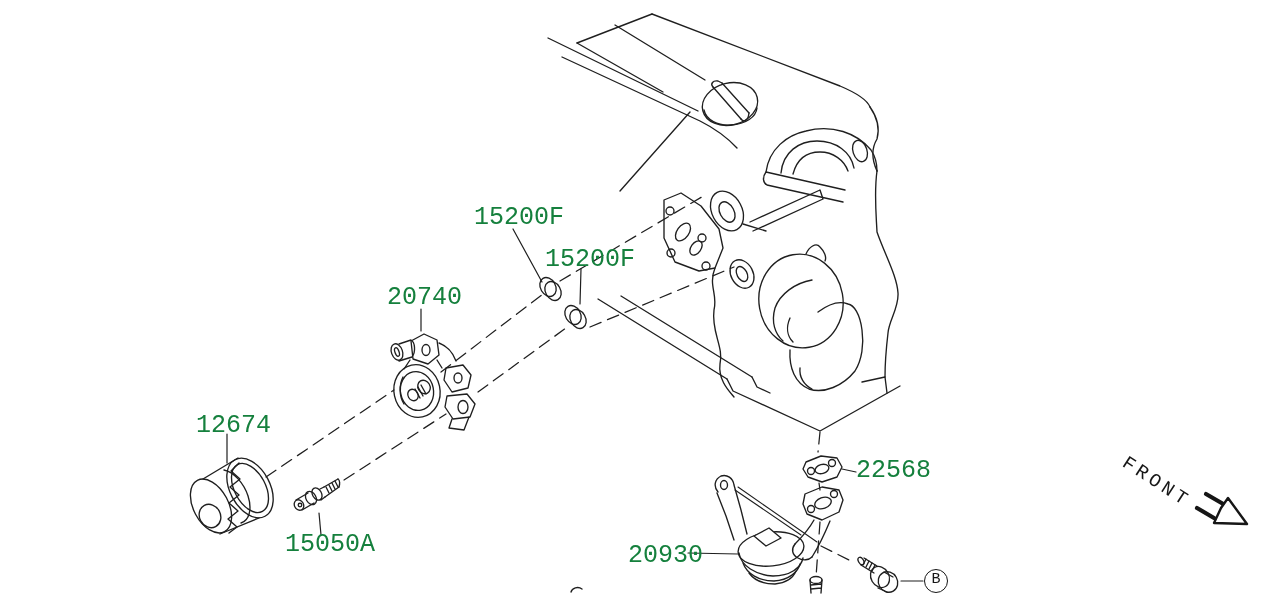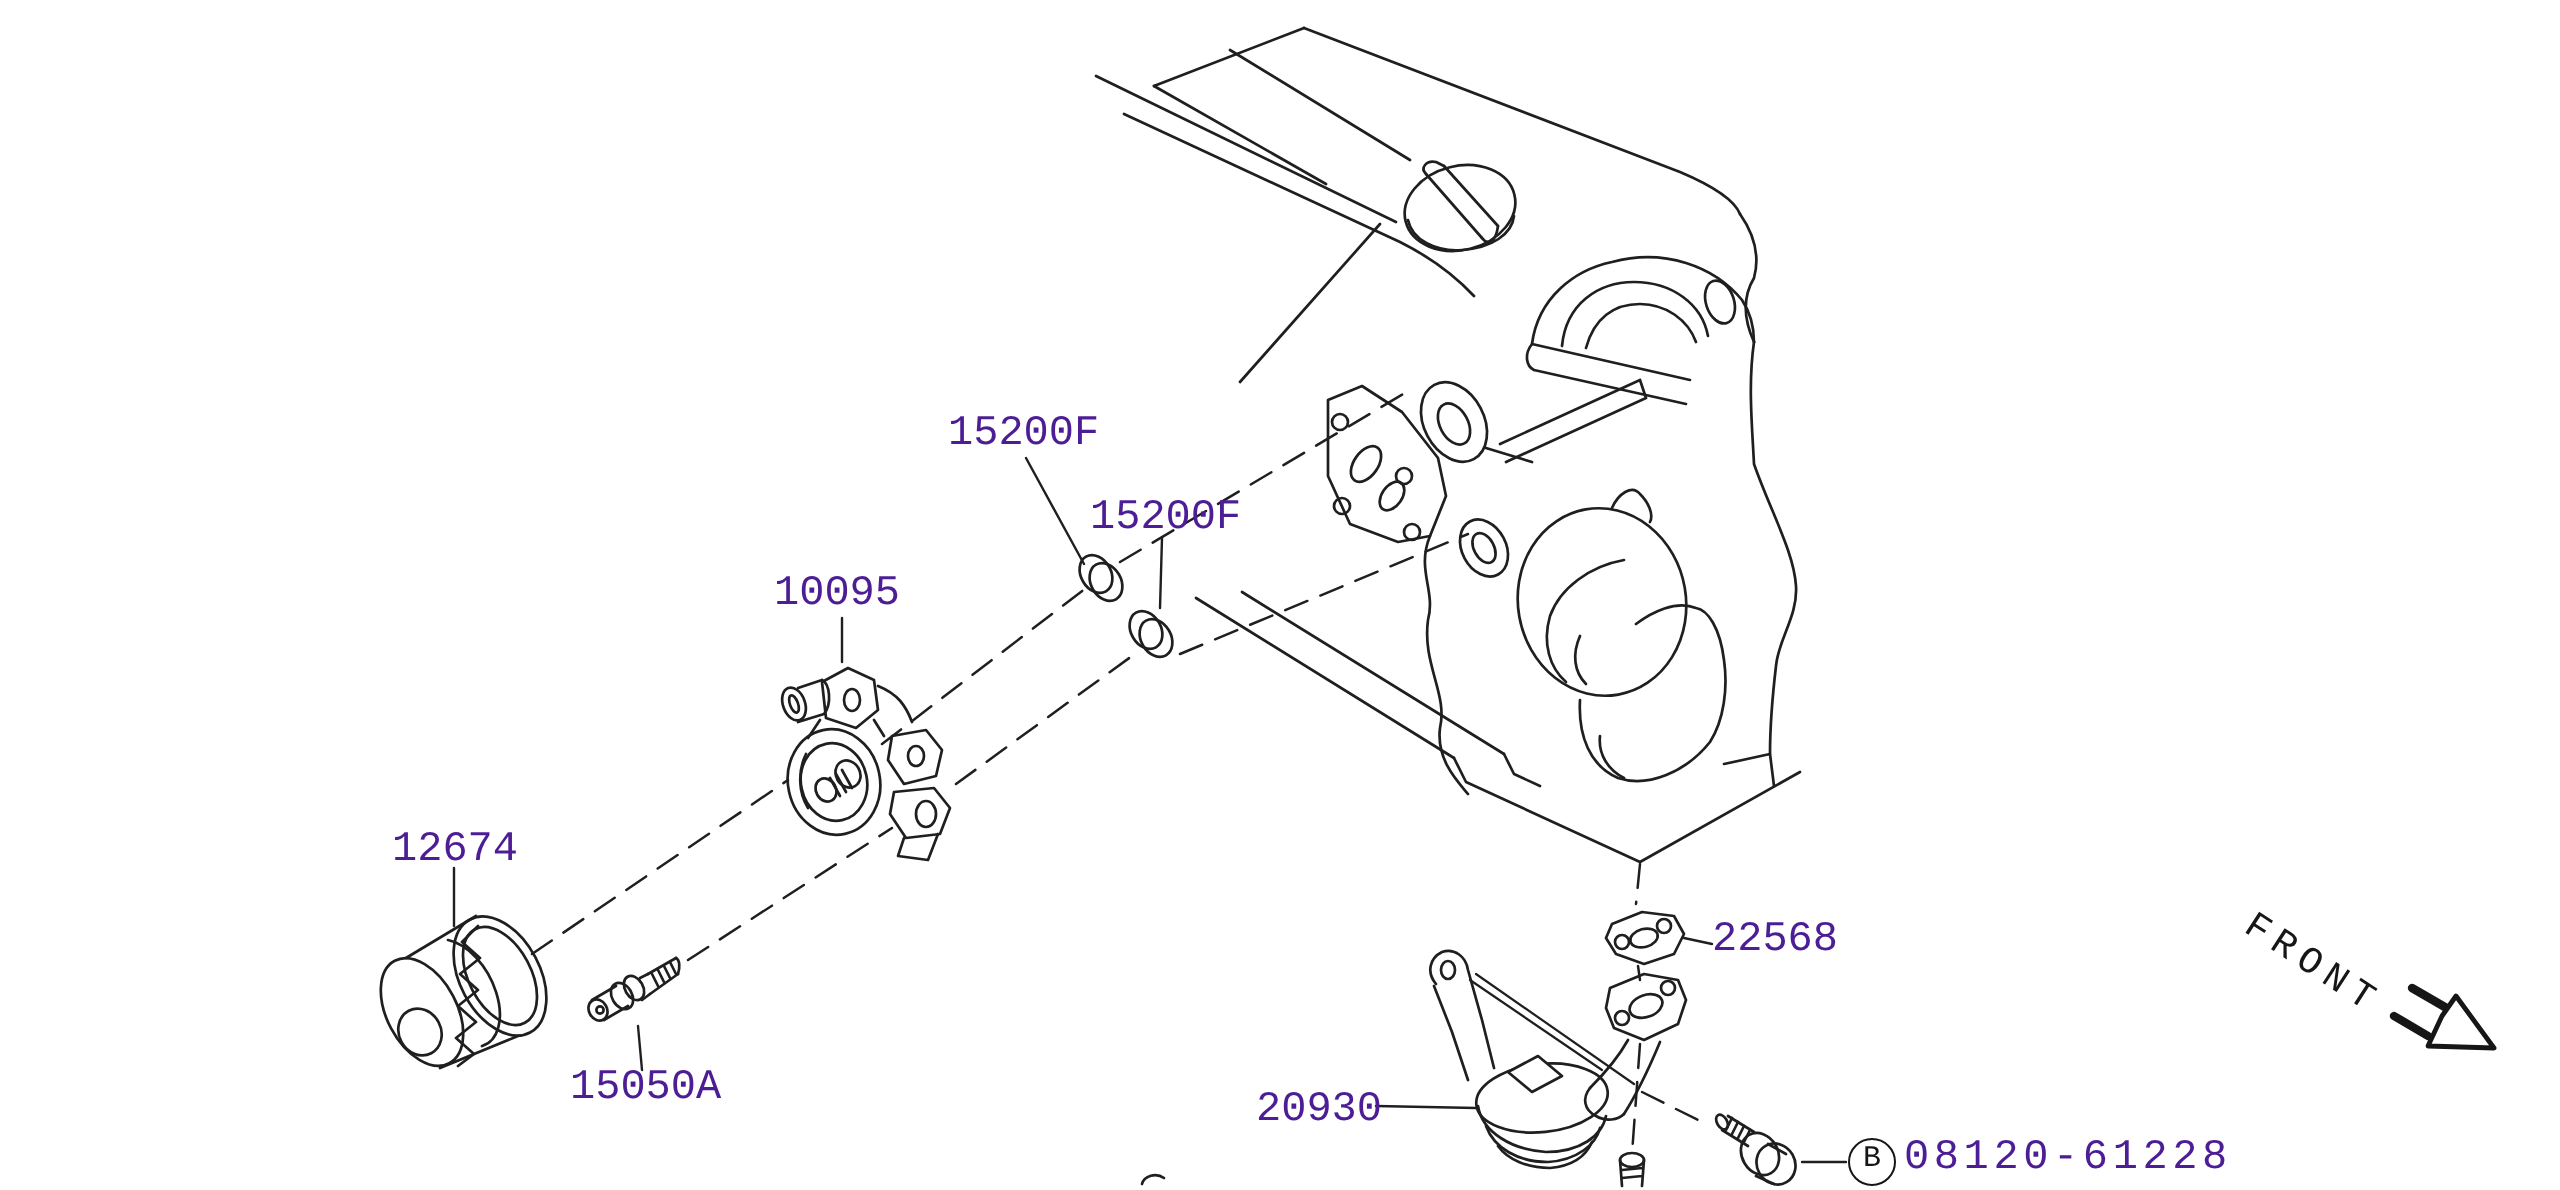--- a/index.html
+++ b/index.html
@@ -6,24 +6,24 @@
   .stage{
     position:relative;
     width:1280px;height:595px;
     background:#ffffff;
     overflow:hidden;
     font-family:"Liberation Mono","DejaVu Sans Mono",monospace;
   }
   .stage svg{position:absolute;left:0;top:0;}
   .lbl{
     position:absolute;
-    font-size:21px;
+    font-size:25px;
     line-height:21px;
     letter-spacing:0px;
-    color:#4c1d95;
+    color:#15803d;
     white-space:pre;
     text-align:right;
   }
   .lbl.wide{letter-spacing:2.3px;}
   .circleB{
     position:absolute;
     left:924px;top:569px;
     width:24px;height:24px;
     border:1.6px solid #161616;
     border-radius:50%;
@@ -220,24 +220,23 @@
 
   <g stroke="#161616">
     <path d="M1206,494 L1225,505" stroke-width="4.2"></path>
     <path d="M1197,508 L1214,518" stroke-width="4.2"></path>
     <path d="M1228,498 L1247,524 L1214,523 L1221,508 Z" stroke-width="2.4" fill="#ffffff"></path>
   </g>
 </svg>
 
   <div class="lbl" style="left:474px;top:207px">15200F</div>
   <div class="lbl" style="left:545px;top:249px">15200F</div>
-  <div class="lbl" style="left:387px;top:287px">10095</div>
+  <div class="lbl" style="left:387px;top:287px">20740</div>
   <div class="lbl" style="left:196px;top:415px">12674</div>
   <div class="lbl" style="left:285px;top:534px">15050A</div>
   <div class="lbl" style="left:856px;top:460px">22568</div>
   <div class="lbl" style="left:628px;top:545px">20930</div>
 
   <div class="circleB">B</div>
-  <div class="lbl wide" style="left:952px;top:569px">08120-61228</div>
 
   <div class="front">FRONT</div>
 
 </div>
 
 </body></html>

